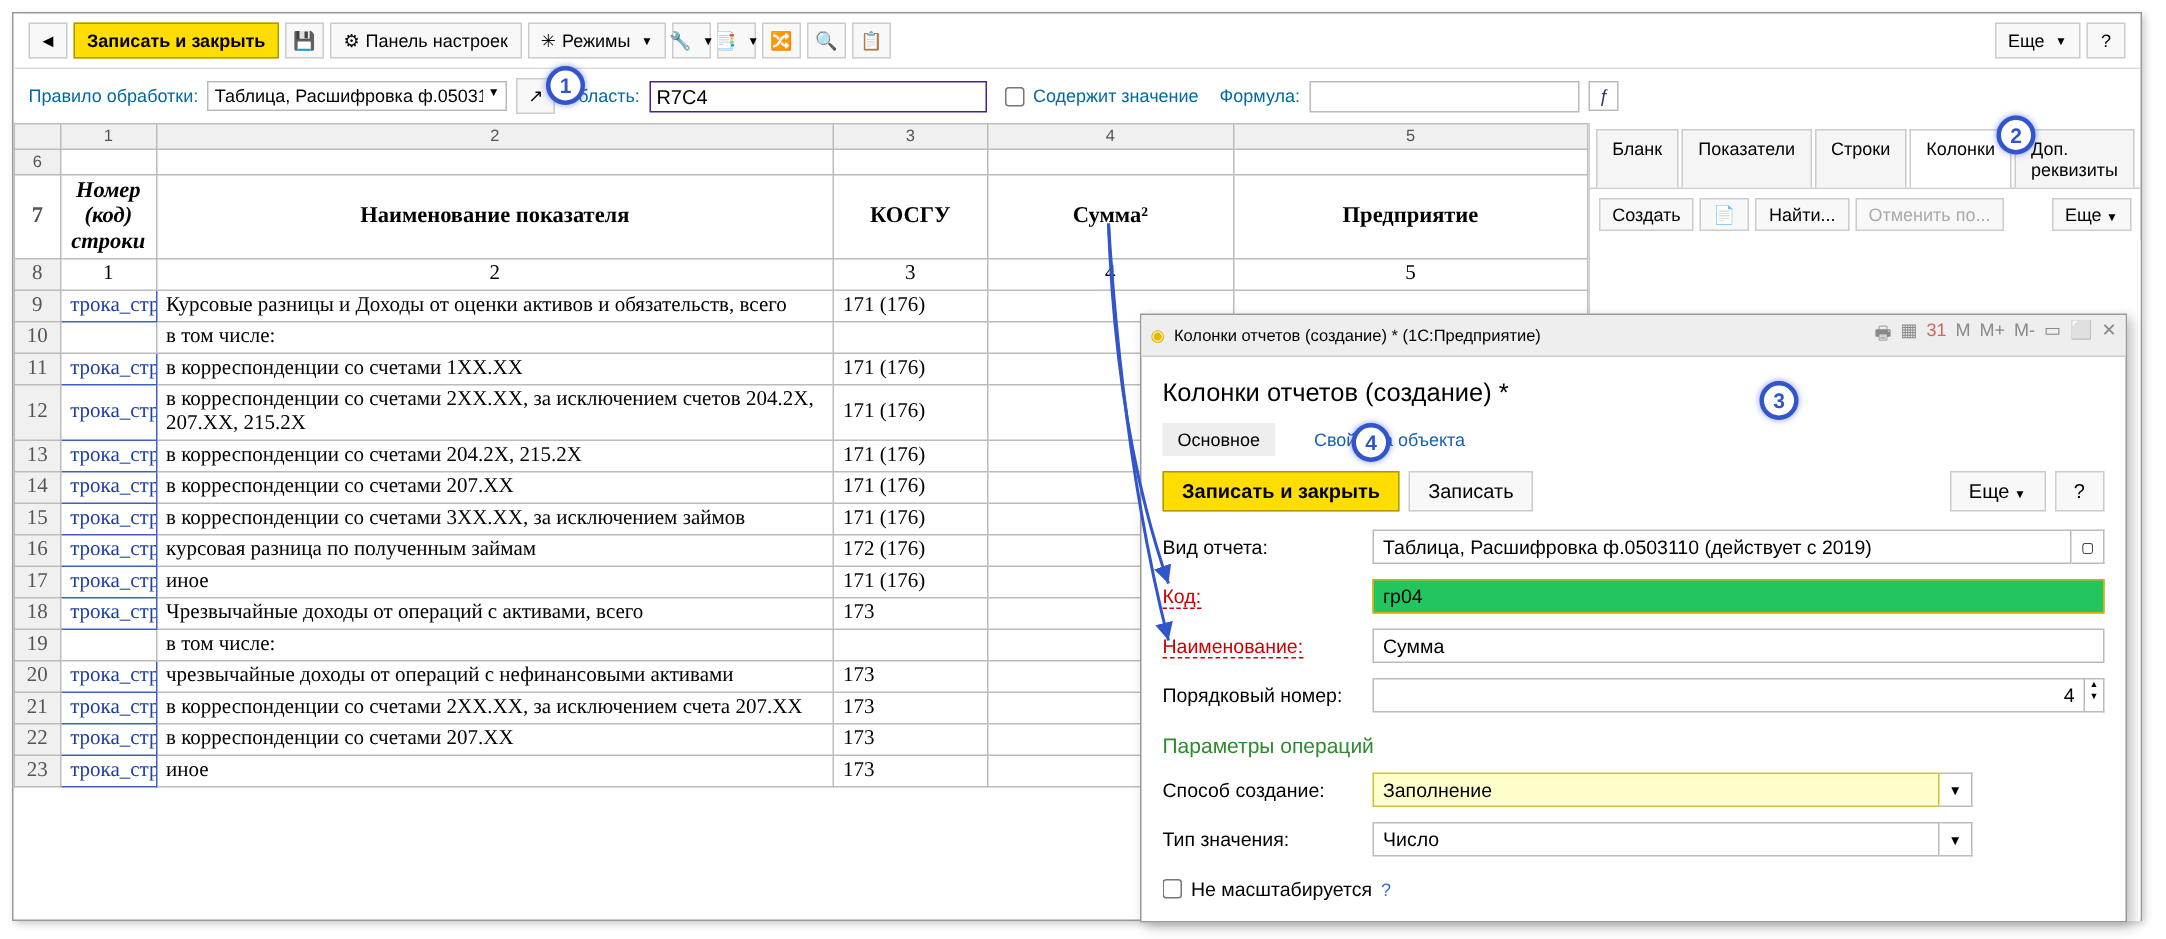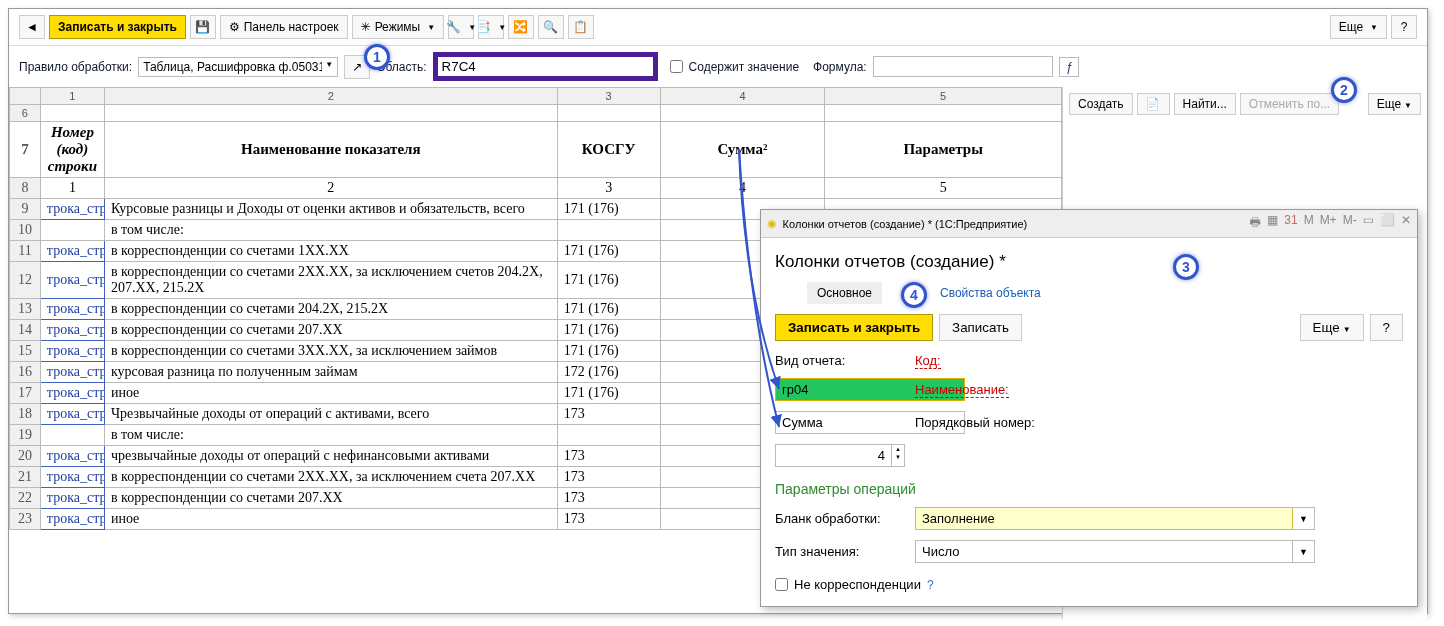--- a/index.html
+++ b/index.html
@@ -9,24 +9,24 @@
 
 .toolbar { display: flex; align-items: center; gap: 4px; padding: 6px 10px; border-bottom: 1px solid #ddd; }
 .tb-btn { padding: 4px 8px; border: 1px solid #ccc; background: #f8f8f8; cursor: pointer; display: inline-flex; align-items: center; gap: 4px; font-size: 12px; height: 24px; }
 .tb-btn.yellow { background: #ffdd00; font-weight: bold; border-color: #aa9900; }
 .tb-btn.icon-only { width: 26px; justify-content: center; padding: 0; }
 .spacer { flex: 1; }
 .dropdown-caret { font-size: 8px; margin-left: 3px; }
 
 
 .bar2 { display: flex; align-items: center; gap: 6px; padding: 6px 10px; }
-.bar2 label { color: #0f172a; }
+.bar2 label { color: #0369a1; }
 .bar2 .combo { border: 1px solid #bbb; padding: 2px 4px; background: #fff; }
 .combo1 { width: 200px; display: inline-flex; }
-.area-input { width: 225px; padding: 2px 4px; border: 5px solid #4c1d95; }
+.area-input { width: 225px; padding: 2px 4px; border: 1px solid #4c1d95; }
 .chk { margin-left: 6px; }
 .formula-input { border: 1px solid #bbb; padding: 2px; width: 180px; background: #fff; }
 .fx { border: 1px solid #bbb; padding: 2px 6px; font-style: italic; color: #336; cursor: pointer; }
 
 
 .split { display: flex; height: calc(100% - 72px); }
 .grid-area { width: 1054px; overflow: hidden; border-right: 1px solid #ccc; }
 .side-area { flex: 1; display: flex; flex-direction: column; }
 
 
@@ -56,21 +56,21 @@
 .side-body { flex: 1; background: #fff; }
 
 
 .dialog { position: absolute; left: 751px; top: 200px; width: 658px; background: #fff; border: 1px solid #999; box-shadow: 3px 3px 8px rgba(0,0,0,0.25); z-index: 100; }
 .dlg-title { display: flex; align-items: center; padding: 3px 6px; background: #eee; border-bottom: 1px solid #ccc; font-size: 11px; gap: 6px; }
 .dlg-title .t-icons { margin-left: auto; display: flex; gap: 6px; color: #888; }
 .dlg-title .t-icons span { cursor: pointer; font-size: 12px; }
 .dlg-body { padding: 14px 14px; }
 .dlg-h1 { font-size: 17px; font-weight: normal; margin-bottom: 10px; }
 .dlg-tabs { display: flex; gap: 16px; margin-bottom: 10px; }
-.dlg-tab { padding: 4px 10px; cursor: pointer; margin-left: 32px; }
+.dlg-tab { padding: 4px 10px; cursor: pointer; }
 .dlg-tab.active { background: #eee; }
 .dlg-tab.link { color: #1a5fb4; }
 .dlg-btnrow { display: flex; gap: 6px; margin-bottom: 12px; align-items: center; }
 .dlg-btn { padding: 5px 12px; border: 1px solid #ccc; background: #f8f8f8; cursor: pointer; }
 .dlg-btn.yellow { background: #ffdd00; font-weight: bold; border-color: #aa9900; }
 .dlg-form { display: grid; grid-template-columns: 130px 1fr; gap: 10px 10px; align-items: center; }
 .dlg-form label { font-size: 13px; }
 .dlg-form .field { display: flex; }
 .dlg-form input[type=text] { flex: 1; padding: 3px 6px; border: 1px solid #bbb; font-size: 13px; }
 .dlg-form input.hl { border-color: #e0b000; background: #22c55e; }
@@ -158,21 +158,21 @@
               <td class="c3"></td>
               <td class="c4"></td>
               <td class="c5"></td>
             </tr>
             <tr class="mainhdr">
               <td class="rowhdr">7</td>
               <td style="width: 56px; font-style: italic;">Номер (код) строки</td>
               <td class="c2">Наименование показателя</td>
               <td class="c3">КОСГУ</td>
               <td class="c4">Сумма²</td>
-              <td class="c5">Параметры</td>
+              <td class="c5">Предприятие</td>
             </tr>
             <tr class="numrow">
               <td class="rowhdr">8</td>
               <td>1</td>
               <td>2</td>
               <td>3</td>
               <td>4</td>
               <td>5</td>
             </tr>
             <tr class="datarow">
@@ -293,20 +293,27 @@
               <td class="c2">   иное</td>
               <td class="c3">173</td>
               <td class="c4"></td>
               <td class="c5"></td>
             </tr>
           </tbody>
         </table>
     </div>
 
     <div class="side-area">
+      <div class="tabs" id="side-tabs">
+          <span class="tab">Бланк</span>
+          <span class="tab">Показатели</span>
+          <span class="tab">Строки</span>
+          <span class="tab active">Колонки</span>
+          <span class="tab">Доп. реквизиты</span>
+        </div>
       <div class="side-toolbar">
         <button class="sb-btn">Создать</button>
         <button class="sb-btn">📄</button>
         <button class="sb-btn">Найти...</button>
         <button class="sb-btn disabled">Отменить по...</button>
         <div class="spacer"></div>
         <button class="sb-btn"><span>Еще</span><span class="dropdown-caret">▼</span></button>
       </div>
       <div class="side-body"></div>
     </div>
@@ -336,20 +343,24 @@
       </div>
       <div class="dlg-btnrow">
         <button class="dlg-btn yellow">Записать и закрыть</button>
         <button class="dlg-btn">Записать</button>
         <div class="spacer"></div>
         <button class="dlg-btn"><span>Еще</span><span class="dropdown-caret">▼</span></button>
         <button class="dlg-btn">?</button>
       </div>
       <div class="dlg-form">
         <label>Вид отчета:</label>
+        <div class="combo-field">
+            <input type="text" readonly="" value="Таблица, Расшифровка ф.0503110 (действует с 2019)" style="">
+            <span class="dd">▢</span>
+          </div>
 
         <label><span class="warn">Код:</span></label>
         <div class="field">
             <input type="text" class="hl" value="гр04" style="">
           </div>
 
         <label><span class="warn">Наименование:</span></label>
         <div class="field">
             <input type="text" value="Сумма" style="">
           </div>
@@ -358,35 +369,35 @@
         <div class="spinner">
             <input type="text" value="4" style="">
             <div class="sp-btns">
               <span>▲</span>
               <span>▼</span>
             </div>
           </div>
 
         <div class="section-title">Параметры операций</div>
 
-        <label>Бланк обработки:</label>
+        <label>Способ создание:</label>
         <div class="combo-field hl" style="width:400px">
             <input type="text" readonly="" value="Заполнение" style="">
             <span class="dd">▼</span>
           </div>
 
         <label>Тип значения:</label>
         <div class="combo-field" style="width:400px">
             <input type="text" readonly="" value="Число" style="">
             <span class="dd">▼</span>
           </div>
 
         <div class="chk-row">
           <input type="checkbox" style="">
-          <label>Не корреспонденции</label>
+          <label>Не масштабируется</label>
           <span class="qmark">?</span>
         </div>
       </div>
     </div>
   </div>
 
   <div class="callout" style="left:355px; top:35px">1</div>
   <div class="callout" style="left:1322px; top:68px">2</div>
   <div class="callout" style="left:1164px; top:245px">3</div>
   <div class="callout" style="left:892px; top:273px">4</div>

